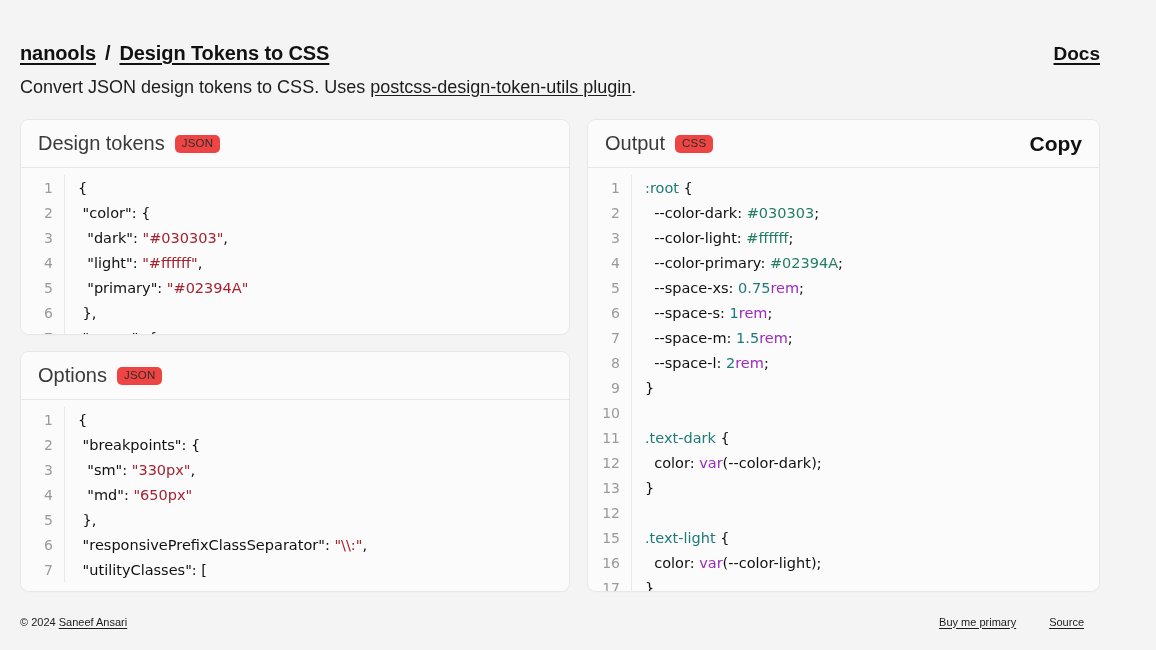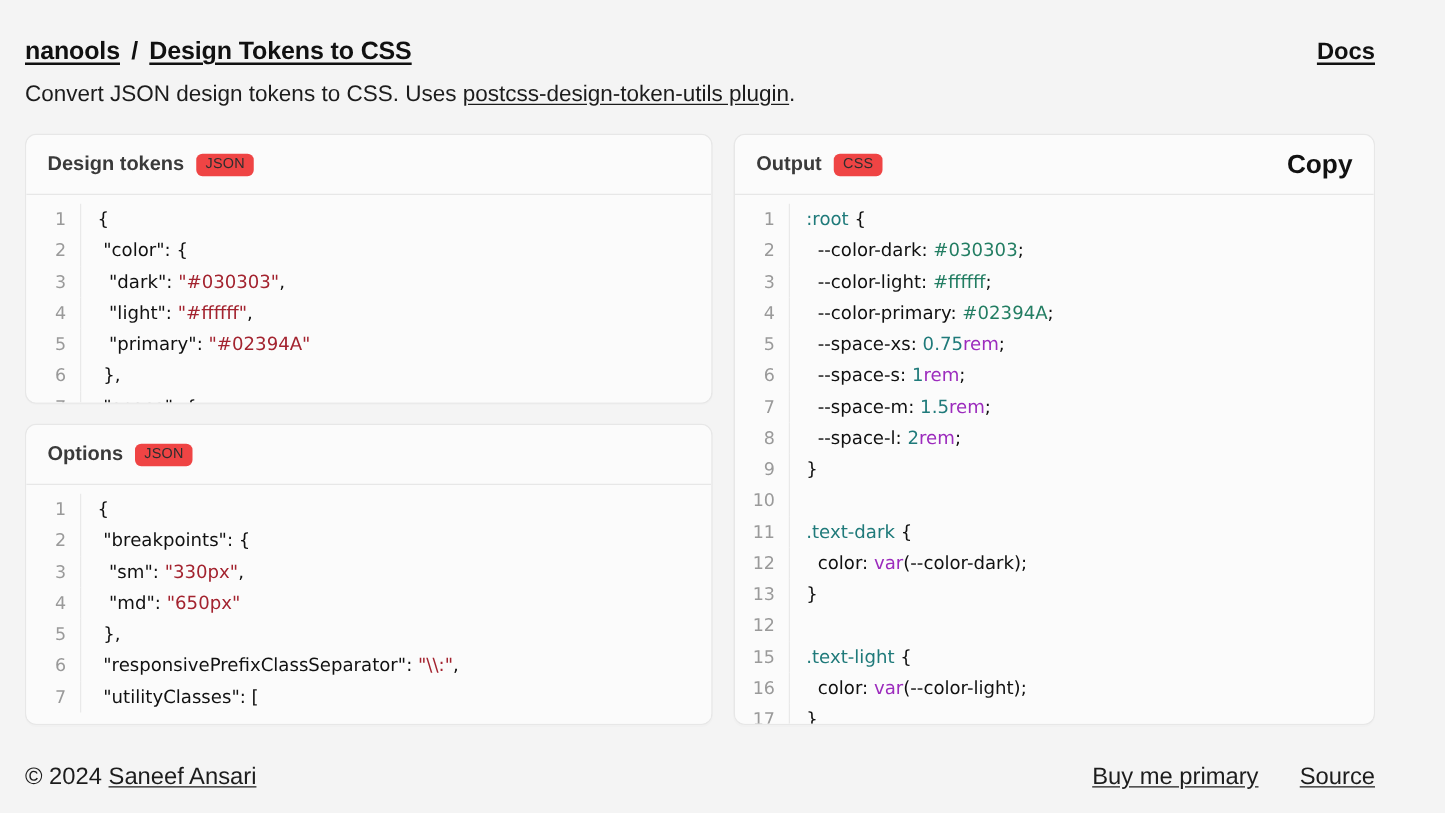--- a/index.html
+++ b/index.html
@@ -7,21 +7,21 @@
     margin: 0; padding: 0;
     width: 1156px; height: 650px;
     background: #f4f4f4;
     font-family: "Liberation Sans", sans-serif;
     color: #111111;
     overflow: hidden;
   }
   .page {
     width: 1120px; height: 650px;
     position: relative;
-    padding: 0 20px;
+    padding: 12px 20px;
   }
 
   
   .header-row {
     display: flex;
     align-items: baseline;
     justify-content: space-between;
     padding-top: 30px;
   }
   .breadcrumb {
@@ -101,22 +101,22 @@
     padding: 0 17px;
     border-bottom: 1px solid #e7e7e7;
     background: #fbfbfb;
   }
   .panel-head-left {
     display: flex;
     align-items: center;
     gap: 10px;
   }
   .panel-title {
-    font-size: 16px;
-    font-weight: bold;
+    font-size: 20px;
+    font-weight: normal;
     color: #3a3a3a;
   }
   .badge {
     display: inline-block;
     background: #ef4444;
     color: #2e2e2e;
     border-radius: 5px;
     font-size: 11.5px;
     font-weight: normal;
     padding: 3px 7px 3px 7px;
@@ -178,27 +178,27 @@
   .t-prop  { color: #111111; }
   .t-hex   { color: #227d62; }
   .t-num   { color: #1f7a7a; }
   .t-unit  { color: #9c2bbd; }
   .t-fn    { color: #9c2bbd; }
 
   
   .footer {
     position: absolute;
     left: 20px;
-    right: 20px;
+    right: 36px;
     bottom: 0;
     height: 57px;
     display: flex;
     align-items: center;
     justify-content: space-between;
-    font-size: 19px;
+    font-size: 11px;
     color: #1c1c1c;
   }
   .footer a {
     color: #1c1c1c;
     text-decoration: underline;
     text-underline-offset: 2px;
   }
   .footer-right {
     display: flex;
     gap: 33px;

